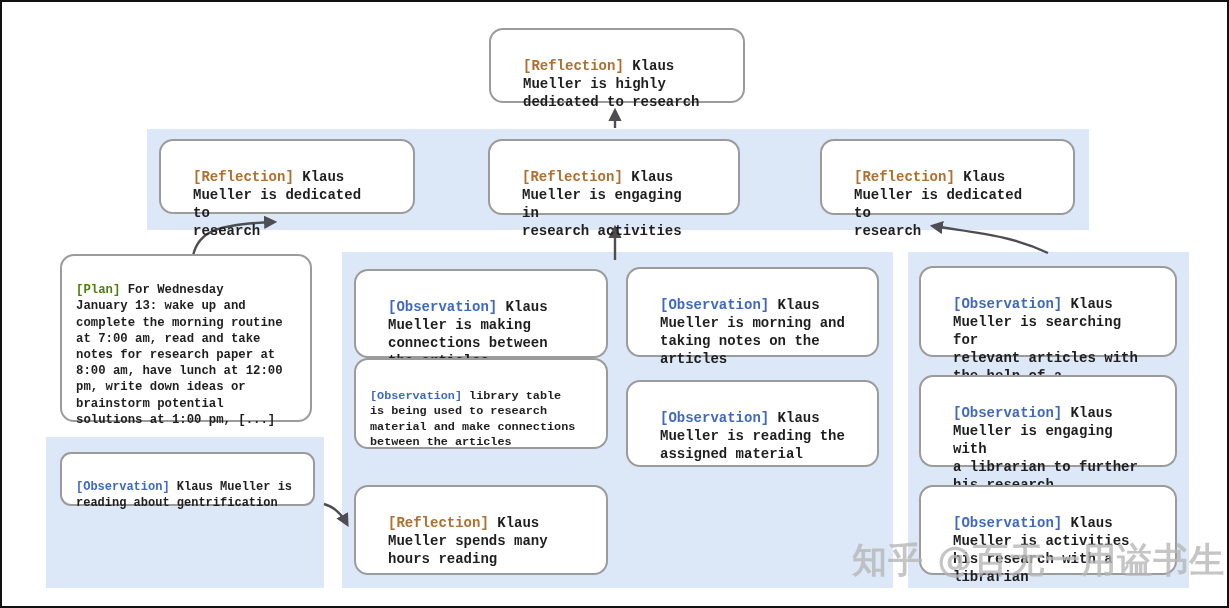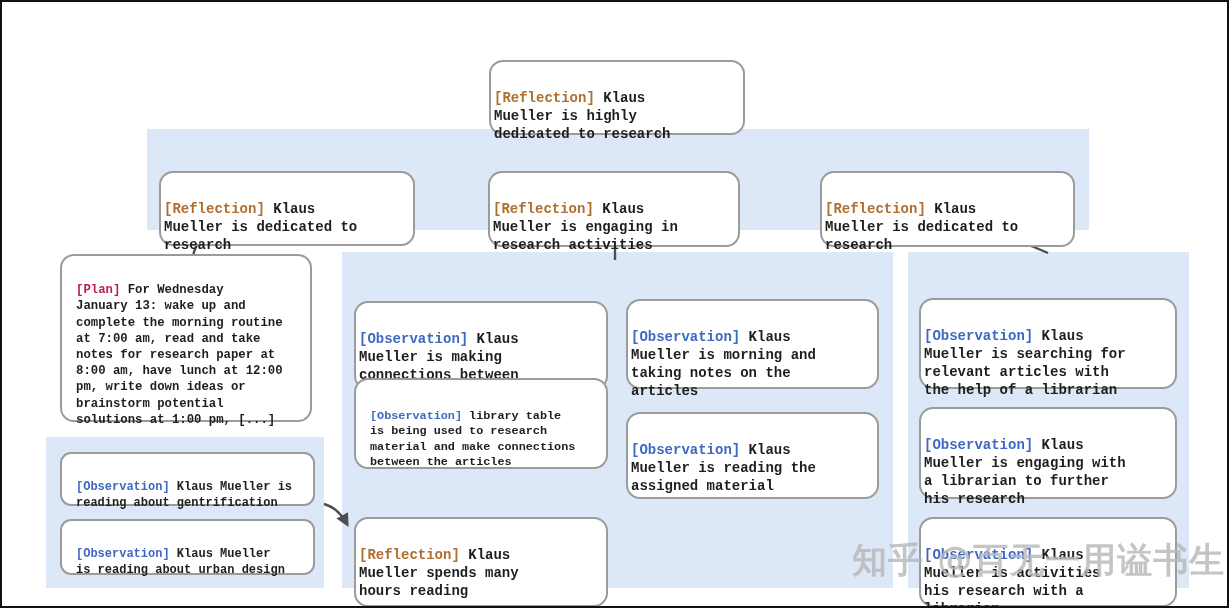--- a/index.html
+++ b/index.html
@@ -8,44 +8,44 @@
     background:#ffffff; border:2px solid #111; box-sizing:border-box;
     overflow:hidden;
     font-family:"Liberation Mono","DejaVu Sans Mono",monospace;
   }
   .band { position:absolute; background:#dce8f7; }
   .node {
     position:absolute; box-sizing:border-box;
     background:#ffffff; border:2px solid #9b9b9b; border-radius:14px;
     font-weight:bold; color:#1e1e1e; white-space:pre-line;
   }
-  .node-lg  { font-size:14px;   line-height:18px;   padding:9px 3px;margin-top:32px; }
+  .node-lg  { font-size:14px;   line-height:18px;   padding:9px 32px; }
   .node-md  { font-size:12.3px; line-height:16.2px; padding:10px 14px; }
   .node-sm  { font-size:12px;   line-height:16px;   padding:9px 14px;border-radius:11px; }
   .node-xs  { font-size:11.8px; line-height:15.6px; padding:13px 14px; }
   .tag-reflection  { color:#b06f2f; }
   .tag-observation { color:#3f68c0;text-align:right; }
-  .tag-plan        { color:#be185d;text-align:center; }
+  .tag-plan        { color:#4d7c0f;text-align:center; }
 
   
   #band-row2   { left:145px; top:127px; width:942px; height:101px; }
   #band-left   { left:44px;  top:435px; width:278px; height:151px; }
   #band-middle { left:340px; top:250px; width:551px; height:336px; }
   #band-right  { left:906px; top:250px; width:281px; height:336px; }
 
   
   #n-top  { left:487px; top:26px;  width:256px; height:75px; }
   #n-r2l  { left:157px; top:137px; width:256px; height:75px; }
   #n-r2c  { left:486px; top:137px; width:252px; height:76px; }
   #n-r2r  { left:818px; top:137px; width:255px; height:76px; }
   #n-plan { left:58px;  top:252px; width:252px; height:168px; }
   #n-obsA { left:58px;  top:450px; width:255px; height:54px; }
   #n-obsB { left:58px;  top:517px; width:255px; height:56px; }
   #n-c1b1 { left:352px; top:267px; width:254px; height:89px; }
-  #n-c1b2 { left:352px; top:376px; width:254px; height:91px; }
+  #n-c1b2 { left:352px; top:356px; width:254px; height:91px; }
   #n-c1b3 { left:352px; top:483px; width:254px; height:90px; }
   #n-c2b1 { left:624px; top:265px; width:253px; height:90px; }
   #n-c2b2 { left:624px; top:378px; width:253px; height:87px; }
   #n-c2b3 { left:624px; top:486px; width:253px; height:88px; }
   #n-rc1  { left:917px; top:264px; width:258px; height:91px; }
   #n-rc2  { left:917px; top:373px; width:258px; height:92px; }
   #n-rc3  { left:917px; top:483px; width:258px; height:90px; }
 
   #arrows { position:absolute; left:0; top:0; width:1229px; height:608px; pointer-events:none; }
   #watermark {
@@ -111,24 +111,20 @@
 8:00 am, have lunch at 12:00
 pm, write down ideas or
 brainstorm potential
 solutions at 1:00 pm, [...]</span>
   </div>
 
   <div class="node node-sm" id="n-obsA">
     <span class="tag-observation">[Observation]</span><span> Klaus Mueller is
 reading about gentrification</span>
   </div>
-  <div class="node node-sm" id="n-obsB">
-    <span class="tag-observation">[Observation]</span><span> Klaus Mueller
-is reading about urban design</span>
-  </div>
 
   <div class="node node-lg" id="n-c1b1">
     <span class="tag-observation">[Observation]</span><span> Klaus
 Mueller is making
 connections between
 the articles</span>
   </div>
   <div class="node node-xs" id="n-c1b2">
     <span class="tag-observation">[Observation]</span><span> library table
 is being used to research

